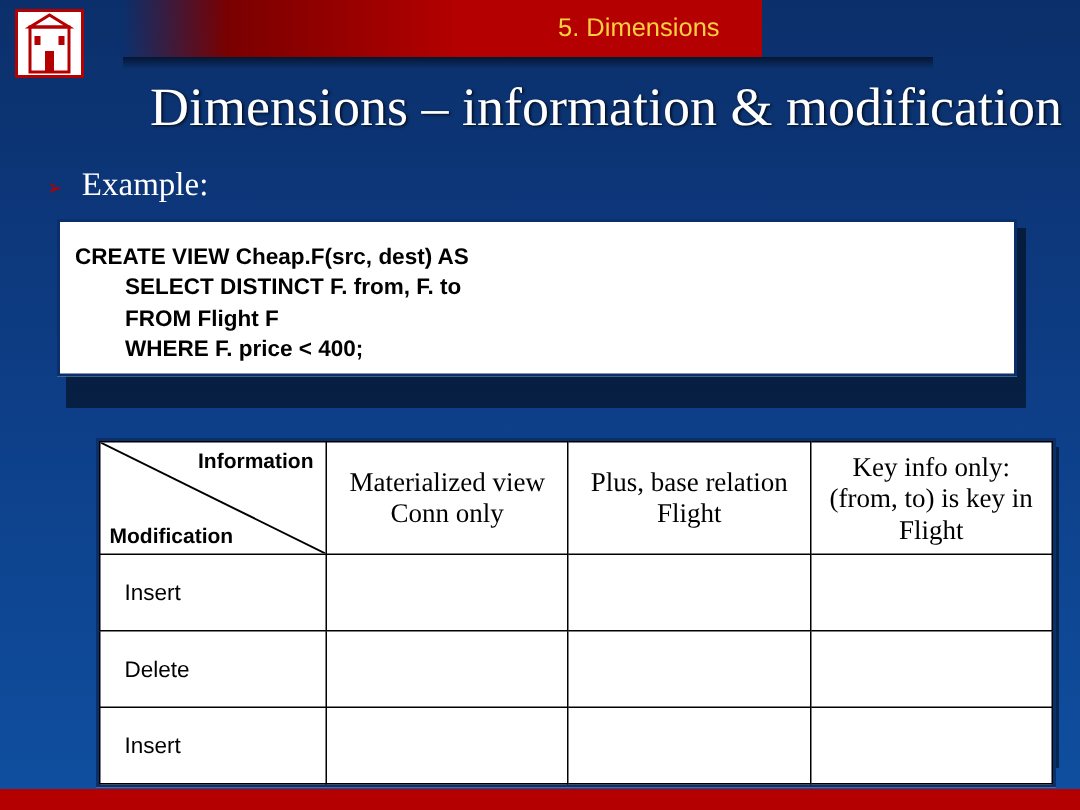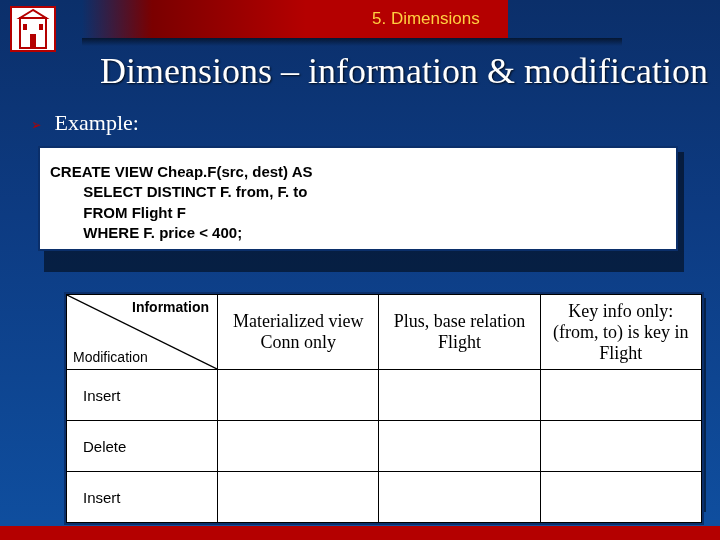--- a/index.html
+++ b/index.html
@@ -173,21 +173,21 @@
     top: 4px;
     right: 8px;
     font-size: 14px;
     font-weight: bold;
   }
   .diag-cell .mod {
     position: absolute;
     bottom: 4px;
     left: 6px;
     font-size: 14px;
-    font-weight: normal;
+    font-weight: bold;
     text-align: center;
   }
   .diag-line {
     position: absolute;
     left: 0; top: 0; width: 100%; height: 100%;
     pointer-events: none;
   }
   .row-body td { height: 42px; }
 
   .bottom-red {

